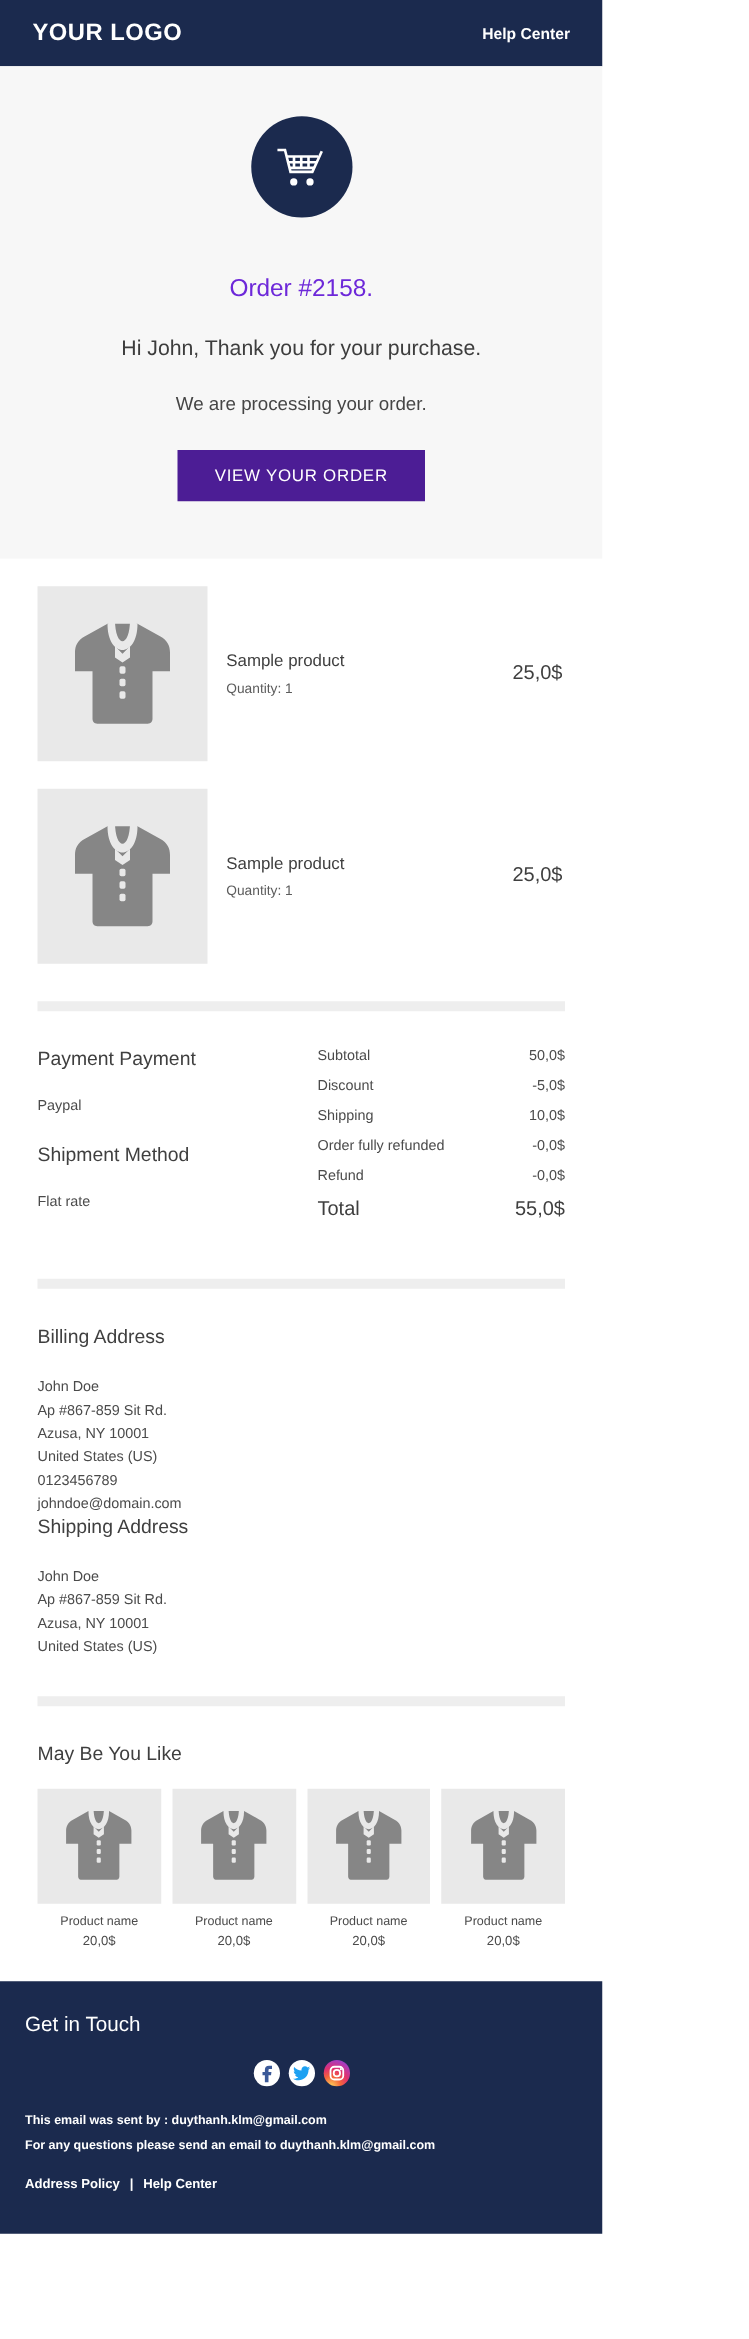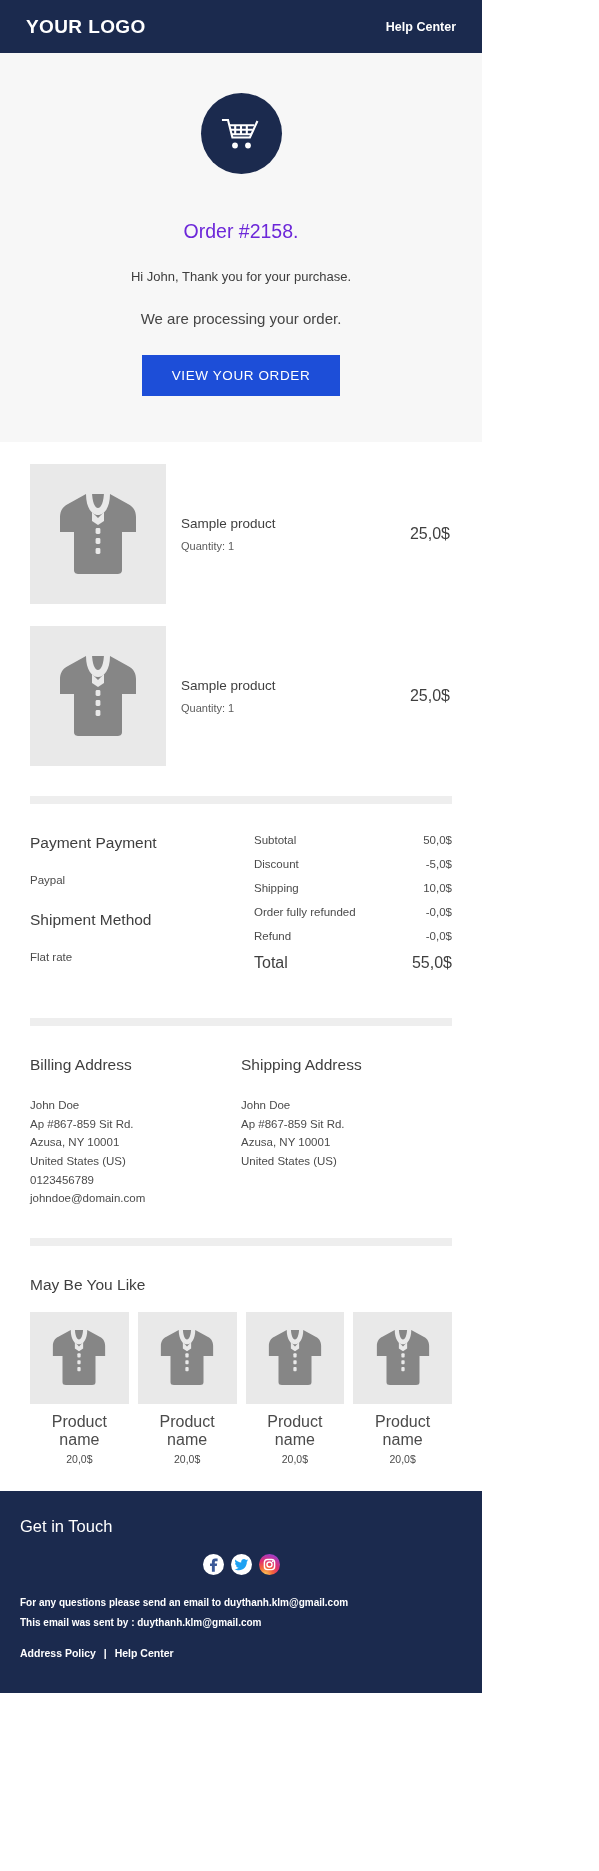--- a/index.html
+++ b/index.html
@@ -54,32 +54,32 @@
     align-items: center;
     justify-content: center;
   }
   .cart-circle svg { display: block; }
   .order-no {
     font-size: 19.5px;
     color: #6d28d9;
     margin-bottom: 26px;
   }
   .greeting {
-    font-size: 13px;
+    font-size: 17px;
     color: #3d3d3d;
     margin-bottom: 26px;
   }
   .processing {
     font-size: 15px;
     color: #454545;
     margin-bottom: 28px;
   }
   .cta {
     display: inline-block;
-    background: #1d4ed8;
+    background: #4c1d95;
     color: #ffffff;
     font-size: 13.5px;
     letter-spacing: 0.6px;
     padding: 13px 30px;
     text-decoration: none;
     border: none;
     cursor: pointer;
     font-family: "Liberation Sans", sans-serif;
   }
 
@@ -153,20 +153,21 @@
     font-size: 16px;
     color: #3f3f3f;
     margin-top: 2px;
     margin-bottom: 0;
   }
 
   
   .addr-section {
     display: flex;
     padding: 30px 0 0 0;
+    flex-direction: column;
   }
   .addr-col { width: 50%; }
   .addr-title {
     font-size: 15.5px;
     color: #3f3f3f;
     margin-bottom: 22px;
   }
   .addr-line {
     font-size: 11.5px;
     color: #4b4b4b;
@@ -187,21 +188,21 @@
   .reco-card { width: 25%; text-align: center; }
   .reco-thumb {
     height: 92px;
     background: #e9e9e9;
     display: flex;
     align-items: center;
     justify-content: center;
     margin-bottom: 9px;
   }
   .reco-name {
-    font-size: 16px;
+    font-size: 10px;
     color: #4b4b4b;
     margin-bottom: 4px;
   }
   .reco-price {
     font-size: 10.5px;
     color: #4b4b4b;
   }
 
   
   .footer {
@@ -467,22 +468,22 @@
         </svg>
       </a>
       <a class="social ig" href="#">
         <svg width="21" height="21" viewBox="0 0 21 21" aria-hidden="true">
           <rect x="5.4" y="5.4" width="10.2" height="10.2" rx="3.1" fill="none" stroke="#ffffff" stroke-width="1.45"></rect>
           <circle cx="10.5" cy="10.5" r="2.55" fill="none" stroke="#ffffff" stroke-width="1.45"></circle>
           <circle cx="13.7" cy="7.3" r="0.85" fill="#ffffff"></circle>
         </svg>
       </a>
     </div>
+    <div class="footer-line">This email was sent by : duythanh.klm@gmail.com</div>
     <div class="footer-line">For any questions please send an email to duythanh.klm@gmail.com</div>
-    <div class="footer-line">This email was sent by : duythanh.klm@gmail.com</div>
     <div class="footer-links">
       <a href="#">Address Policy</a>
       <span class="footer-sep">|</span>
       <a href="#">Help Center</a>
     </div>
   </div>
 
 </div>
 
 </body></html>

